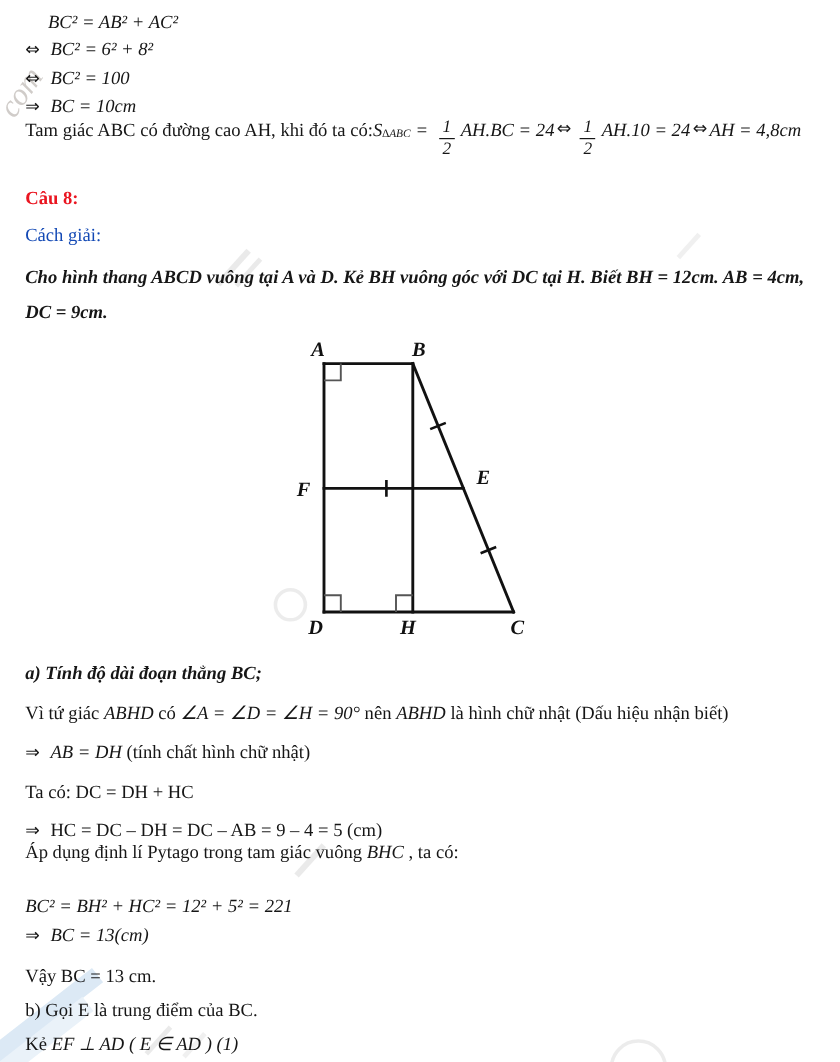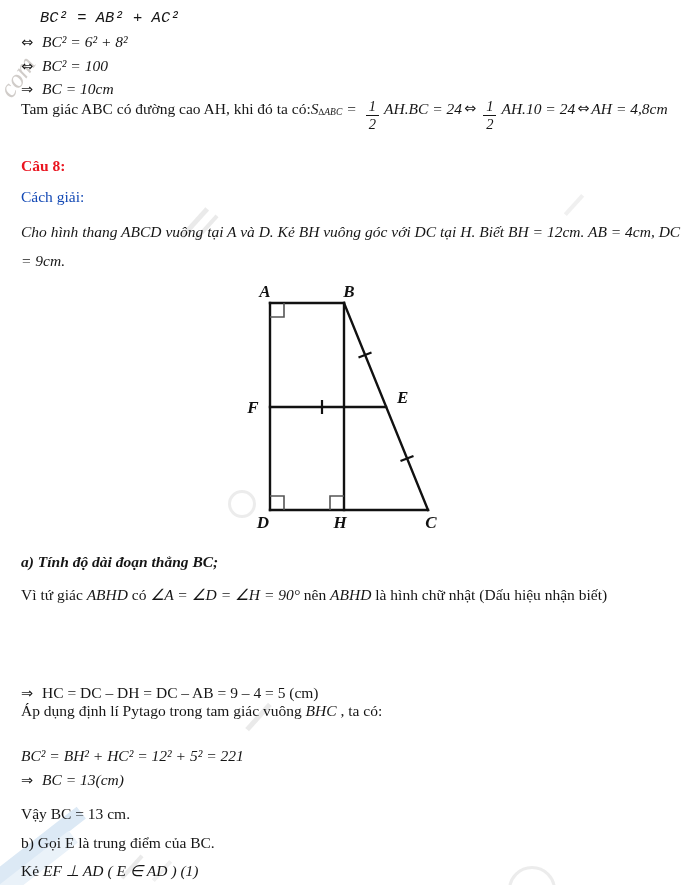--- a/index.html
+++ b/index.html
@@ -7,21 +7,21 @@
     position:relative;width:700px;height:885px;background:#ffffff;
     font-family:"Liberation Serif", serif;color:#161616;overflow:hidden;
   }
   .line{position:absolute;font-size:15.5px;white-space:nowrap;line-height:21px;}
   .math{font-style:italic;}
   .sym{font-family:"DejaVu Sans", sans-serif;font-size:14.5px;display:inline-block;min-width:21px;}
   .sym-in{font-family:"DejaVu Sans", sans-serif;font-size:14.5px;padding:0 2px;}
   .bold{font-weight:bold;}
   .red{color:#ea1520;font-weight:bold;}
   .blue{color:#1349b5;font-weight:normal;}
-  .problem{font-weight:normal;font-style:italic;white-space:normal;width:664px;line-height:29px;}
+  .problem{font-weight:bold;font-style:italic;white-space:normal;width:664px;line-height:29px;}
   .area-row{display:flex;align-items:flex-start;height:42px;}
   .frac{display:inline-flex;flex-direction:column;align-items:center;margin:0 5px;font-style:italic;font-size:14.5px;line-height:1.15;}
   .frac .num{border-bottom:1.3px solid #161616;padding:0 3px;}
   .frac .den{padding:0 3px;}
   .ssub{font-size:9.5px;font-style:italic;position:relative;bottom:-4px;letter-spacing:0;}
   .figure-wrap{position:absolute;left:225px;top:281px;width:240px;height:255px;}
   svg .edge{stroke:#111111;stroke-width:2.4;stroke-linecap:square;fill:none;}
   svg .tick{stroke:#111111;stroke-width:2.2;stroke-linecap:butt;}
   svg .sq{stroke:#555555;stroke-width:1.6;fill:none;}
   svg text{font-family:"Liberation Serif", serif;font-weight:bold;font-style:italic;font-size:17px;fill:#111111;}
@@ -42,21 +42,21 @@
   <div class="wm wm-stroke" style="left:205px;top:212px;width:4px;height:30px;"></div>
   <div class="wm wm-stroke" style="left:572px;top:192px;width:4px;height:26px;opacity:.7;"></div>
   <div class="wm wm-stroke" style="left:256px;top:700px;width:5px;height:34px;"></div>
   <div class="wm wm-stroke" style="left:130px;top:852px;width:4px;height:30px;"></div>
   <div class="wm wm-stroke" style="left:160px;top:858px;width:4px;height:26px;opacity:.7;"></div>
   <div class="wm wm-ring" style="left:228px;top:490px;width:22px;height:22px;"></div>
   <div class="wm wm-ring" style="left:508px;top:866px;width:42px;height:42px;"></div>
   <div class="wm wm-band1"></div>
   <div class="wm wm-band2"></div>
 
-  <div class="line math" style="left:40px;top:8px;font-family:Liberation Mono, monospace;">BC² = AB² + AC²</div>
+  <div class="line math" style="left:40px;top:8px;">BC² = AB² + AC²</div>
   <div class="line" style="left:21px;top:31px;">
     <span class="sym">⇔</span><span class="math">BC² = 6² + 8²</span>
   </div>
   <div class="line" style="left:21px;top:55px;">
     <span class="sym">⇔</span><span class="math">BC² = 100</span>
   </div>
   <div class="line" style="left:21px;top:78px;">
     <span class="sym">⇒</span><span class="math">BC = 10cm</span>
   </div>
 
@@ -107,21 +107,25 @@
       <text x="172" y="122" text-anchor="start">E</text>
     </svg>
   </div>
 
   <div class="line bold math" style="left:21px;top:551px;">a) Tính độ dài đoạn thẳng BC;</div>
 
   <div class="line" style="left:21px;top:584px;">
     <span>Vì tứ giác </span><span class="math">ABHD</span><span> có </span><span class="math">∠A = ∠D = ∠H = 90°</span><span> nên </span><span class="math">ABHD</span><span> là hình chữ nhật (Dấu hiệu nhận biết)</span>
   </div>
 
+  <div class="line" style="left:21px;top:617px;">
+    <span class="sym">⇒</span><span class="math">AB = DH</span><span> (tính chất hình chữ nhật)</span>
+  </div>
 
+  <div class="line" style="left:21px;top:650px;">Ta có: DC = DH + HC</div>
 
   <div class="line" style="left:21px;top:682px;">
     <span class="sym">⇒</span><span>HC = DC – DH = DC – AB = 9 – 4 = 5 (cm)</span>
   </div>
 
   <div class="line" style="left:21px;top:700px;">
     <span>Áp dụng định lí Pytago trong tam giác vuông </span><span class="math">BHC</span><span> , ta có:</span>
   </div>
 
   <div class="line math" style="left:21px;top:745px;">BC² = BH² + HC² = 12² + 5² = 221</div>

